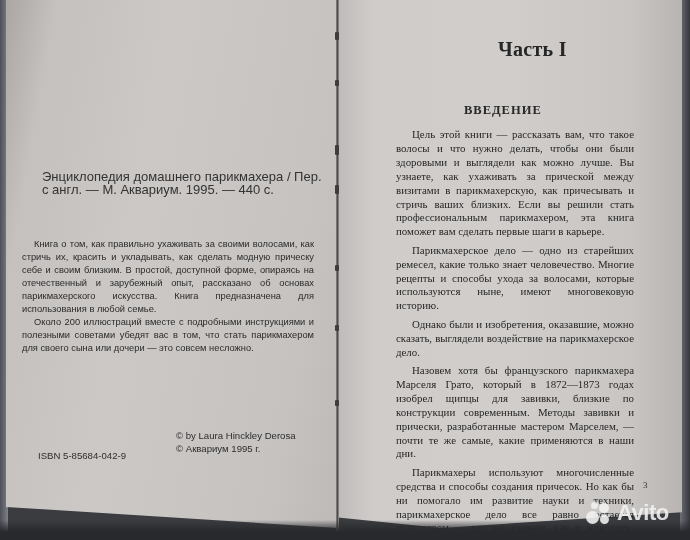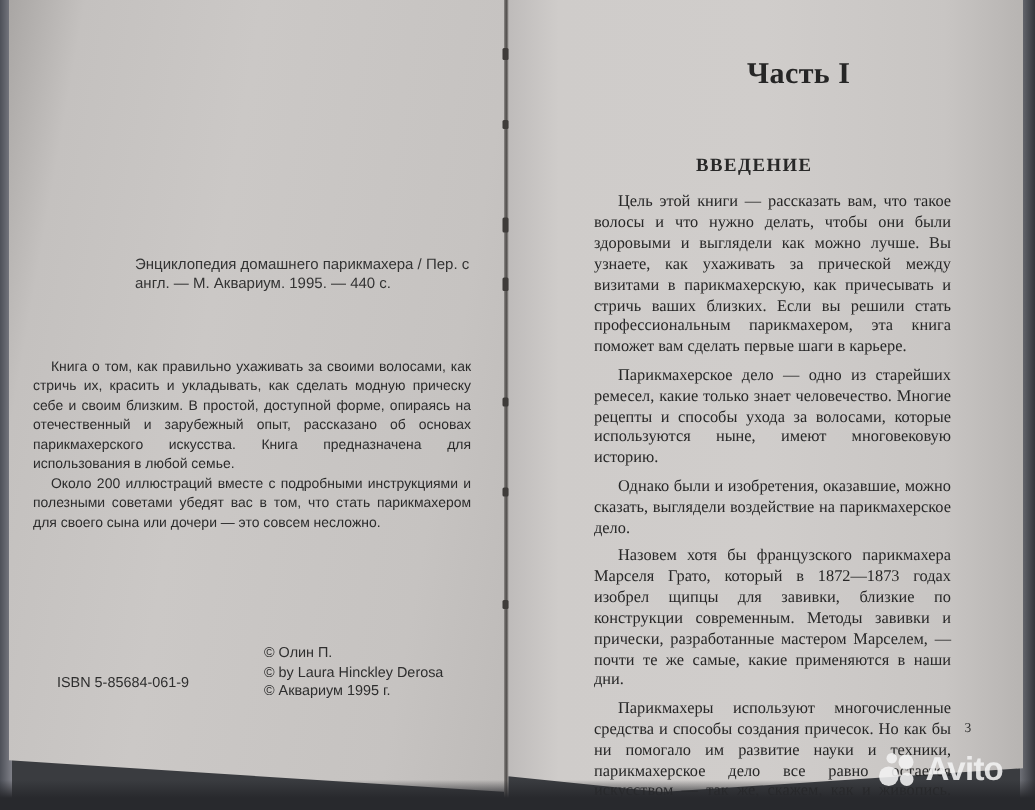--- a/index.html
+++ b/index.html
@@ -38,21 +38,21 @@
     position: absolute; left: 336px; top: 0; width: 3px; height: 540px;
     background: linear-gradient(90deg, #8d8a88, #4f4c4a, #9a9795);
   }
   .stitch {
     position: absolute; left: 335px; width: 4px; background: #3f3c3a; border-radius: 1px;
   }
 
   
   .lp-biblio { position: absolute; left: 42px; top: 170px; width: 280px; color: #2a2a2a; }
   .lp-author { font-weight: bold; font-size: 10.5px; margin-bottom: 2px; }
-  .lp-ref { font-size: 10px; line-height: 13px; color: #333; margin-left: 48px; }
+  .lp-ref { font-size: 13px; line-height: 13px; color: #333; }
   .lp-annot { position: absolute; left: 22px; top: 238px; width: 292px; font-size: 9.3px; line-height: 13px; color: #2b2b2b; text-align: justify; }
   .lp-annot p { margin: 0; text-indent: 12px; }
   .lp-isbn { position: absolute; left: 38px; top: 450px; font-size: 9.6px; color: #2e2e2e; }
   .lp-copy { position: absolute; left: 176px; top: 430px; font-size: 9.6px; line-height: 12.5px; color: #2e2e2e; }
 
   
   .rp-part { position: absolute; left: 470px; top: 38px; font-family: "Liberation Serif", serif; font-weight: bold; font-size: 20px; color: #262626; letter-spacing: 0.3px; margin-left: 28px; }
   .rp-heading { position: absolute; left: 464px; top: 103px; font-family: "Liberation Serif", serif; font-weight: bold; font-size: 12.5px; letter-spacing: 1px; color: #282828; }
   .rp-body { position: absolute; left: 396px; top: 128px; width: 238px; font-family: "Liberation Serif", serif; font-size: 10.9px; line-height: 13.9px; color: #272727; text-align: justify; }
   .rp-body p { margin: 0 0 4.5px 0; text-indent: 16px; }
@@ -85,24 +85,23 @@
 
   <div class="lp-biblio">
     <div class="lp-ref">Энциклопедия домашнего парикмахера / Пер. с англ. — М. Аквариум. 1995. — 440 с.</div>
   </div>
 
   <div class="lp-annot">
     <p>Книга о том, как правильно ухаживать за своими волосами, как стричь их, красить и укладывать, как сделать модную прическу себе и своим близким. В простой, доступной форме, опираясь на отечественный и зарубежный опыт, рассказано об основах парикмахерского искусства. Книга предназначена для использования в любой семье.</p>
     <p>Около 200 иллюстраций вместе с подробными инструкциями и полезными советами убедят вас в том, что стать парикмахером для своего сына или дочери — это совсем несложно.</p>
   </div>
 
-  <div class="lp-isbn">ISBN 5-85684-061-9</div>
+  <div class="lp-isbn">ISBN 5-85684-042-9</div>
 
   <div class="lp-copy">
-    <div>© Олин П.</div>
     <div>© by Laura Hinckley Derosa</div>
     <div>© Аквариум 1995 г.</div>
   </div>
 
   <div class="rp-part">Часть I</div>
   <div class="rp-heading">ВВЕДЕНИЕ</div>
 
   <div class="rp-body">
     <p>Цель этой книги — рассказать вам, что такое волосы и что нужно делать, чтобы они были здоровыми и выглядели как можно лучше. Вы узнаете, как ухаживать за прической между визитами в парикмахерскую, как причесывать и стричь ваших близких. Если вы решили стать профессиональным парикмахером, эта книга поможет вам сделать первые шаги в карьере.</p>
     <p>Парикмахерское дело — одно из старейших ремесел, какие только знает человечество. Многие рецепты и способы ухода за волосами, которые используются ныне, имеют многовековую историю.</p>

